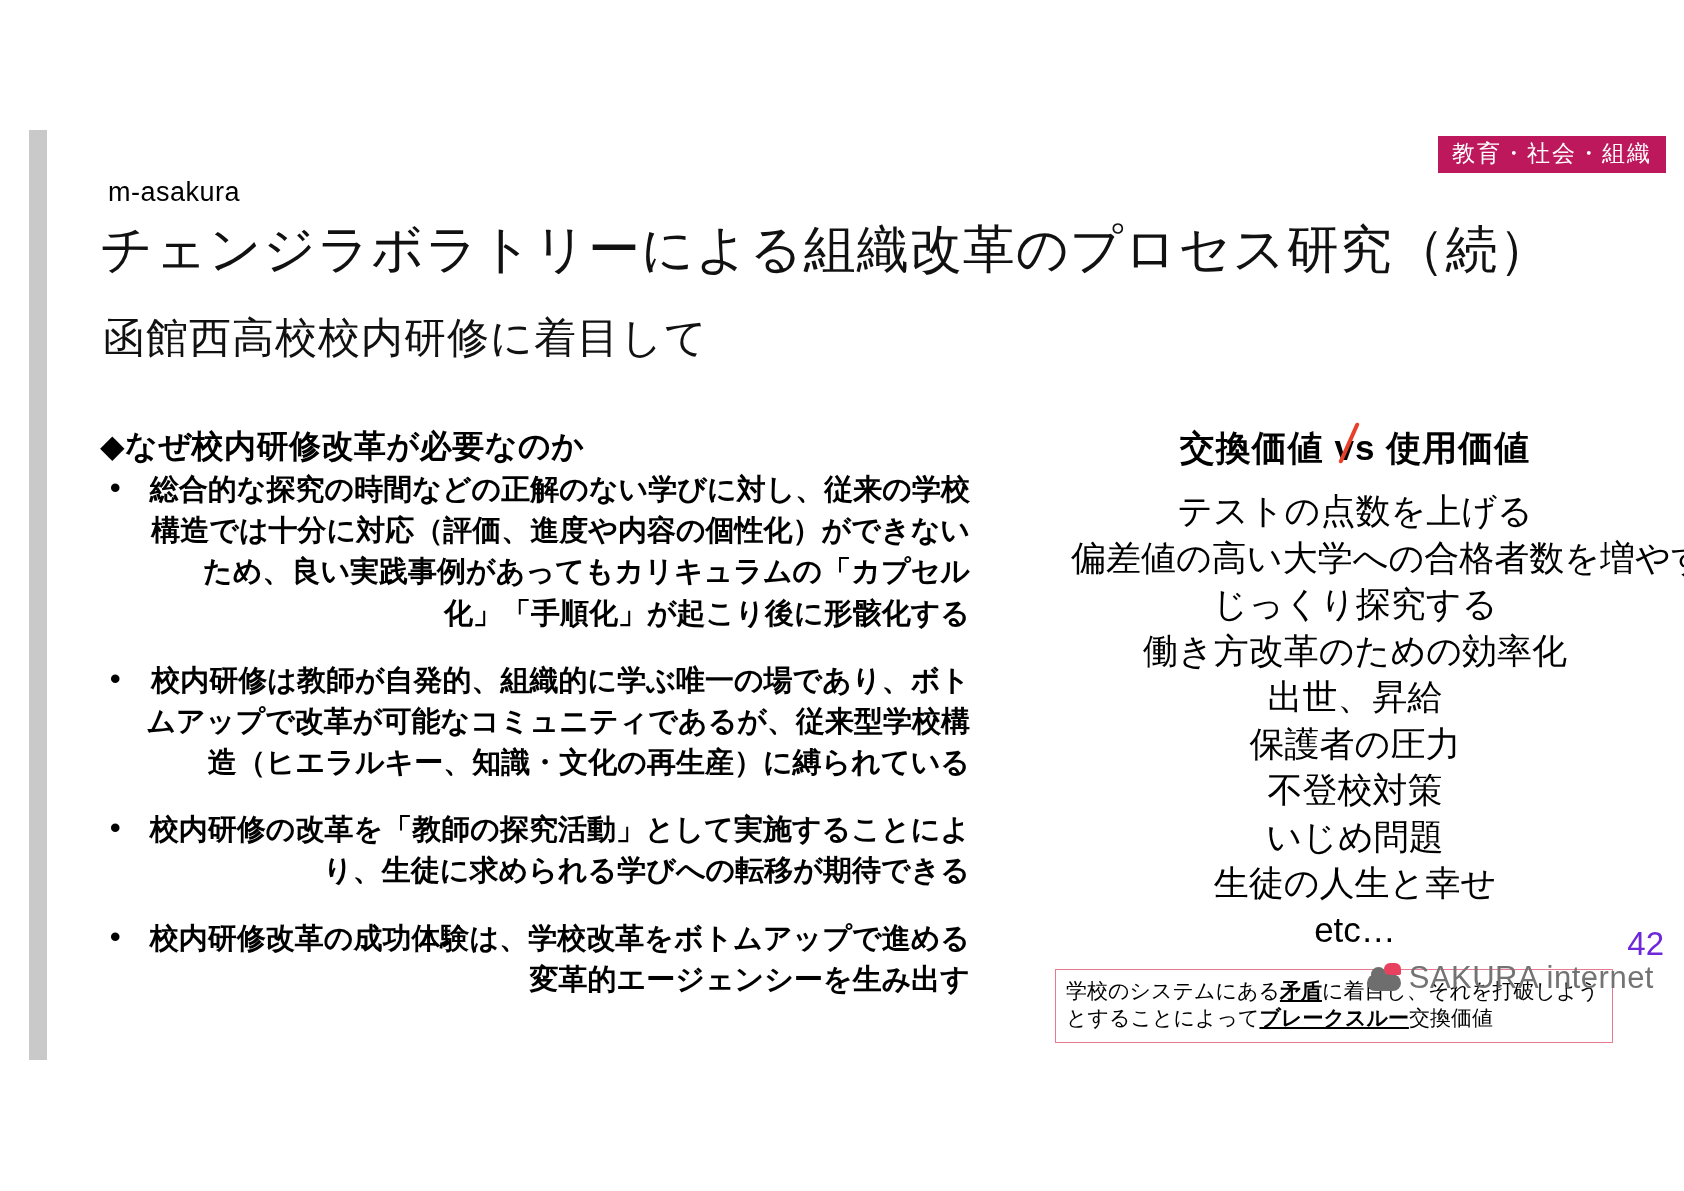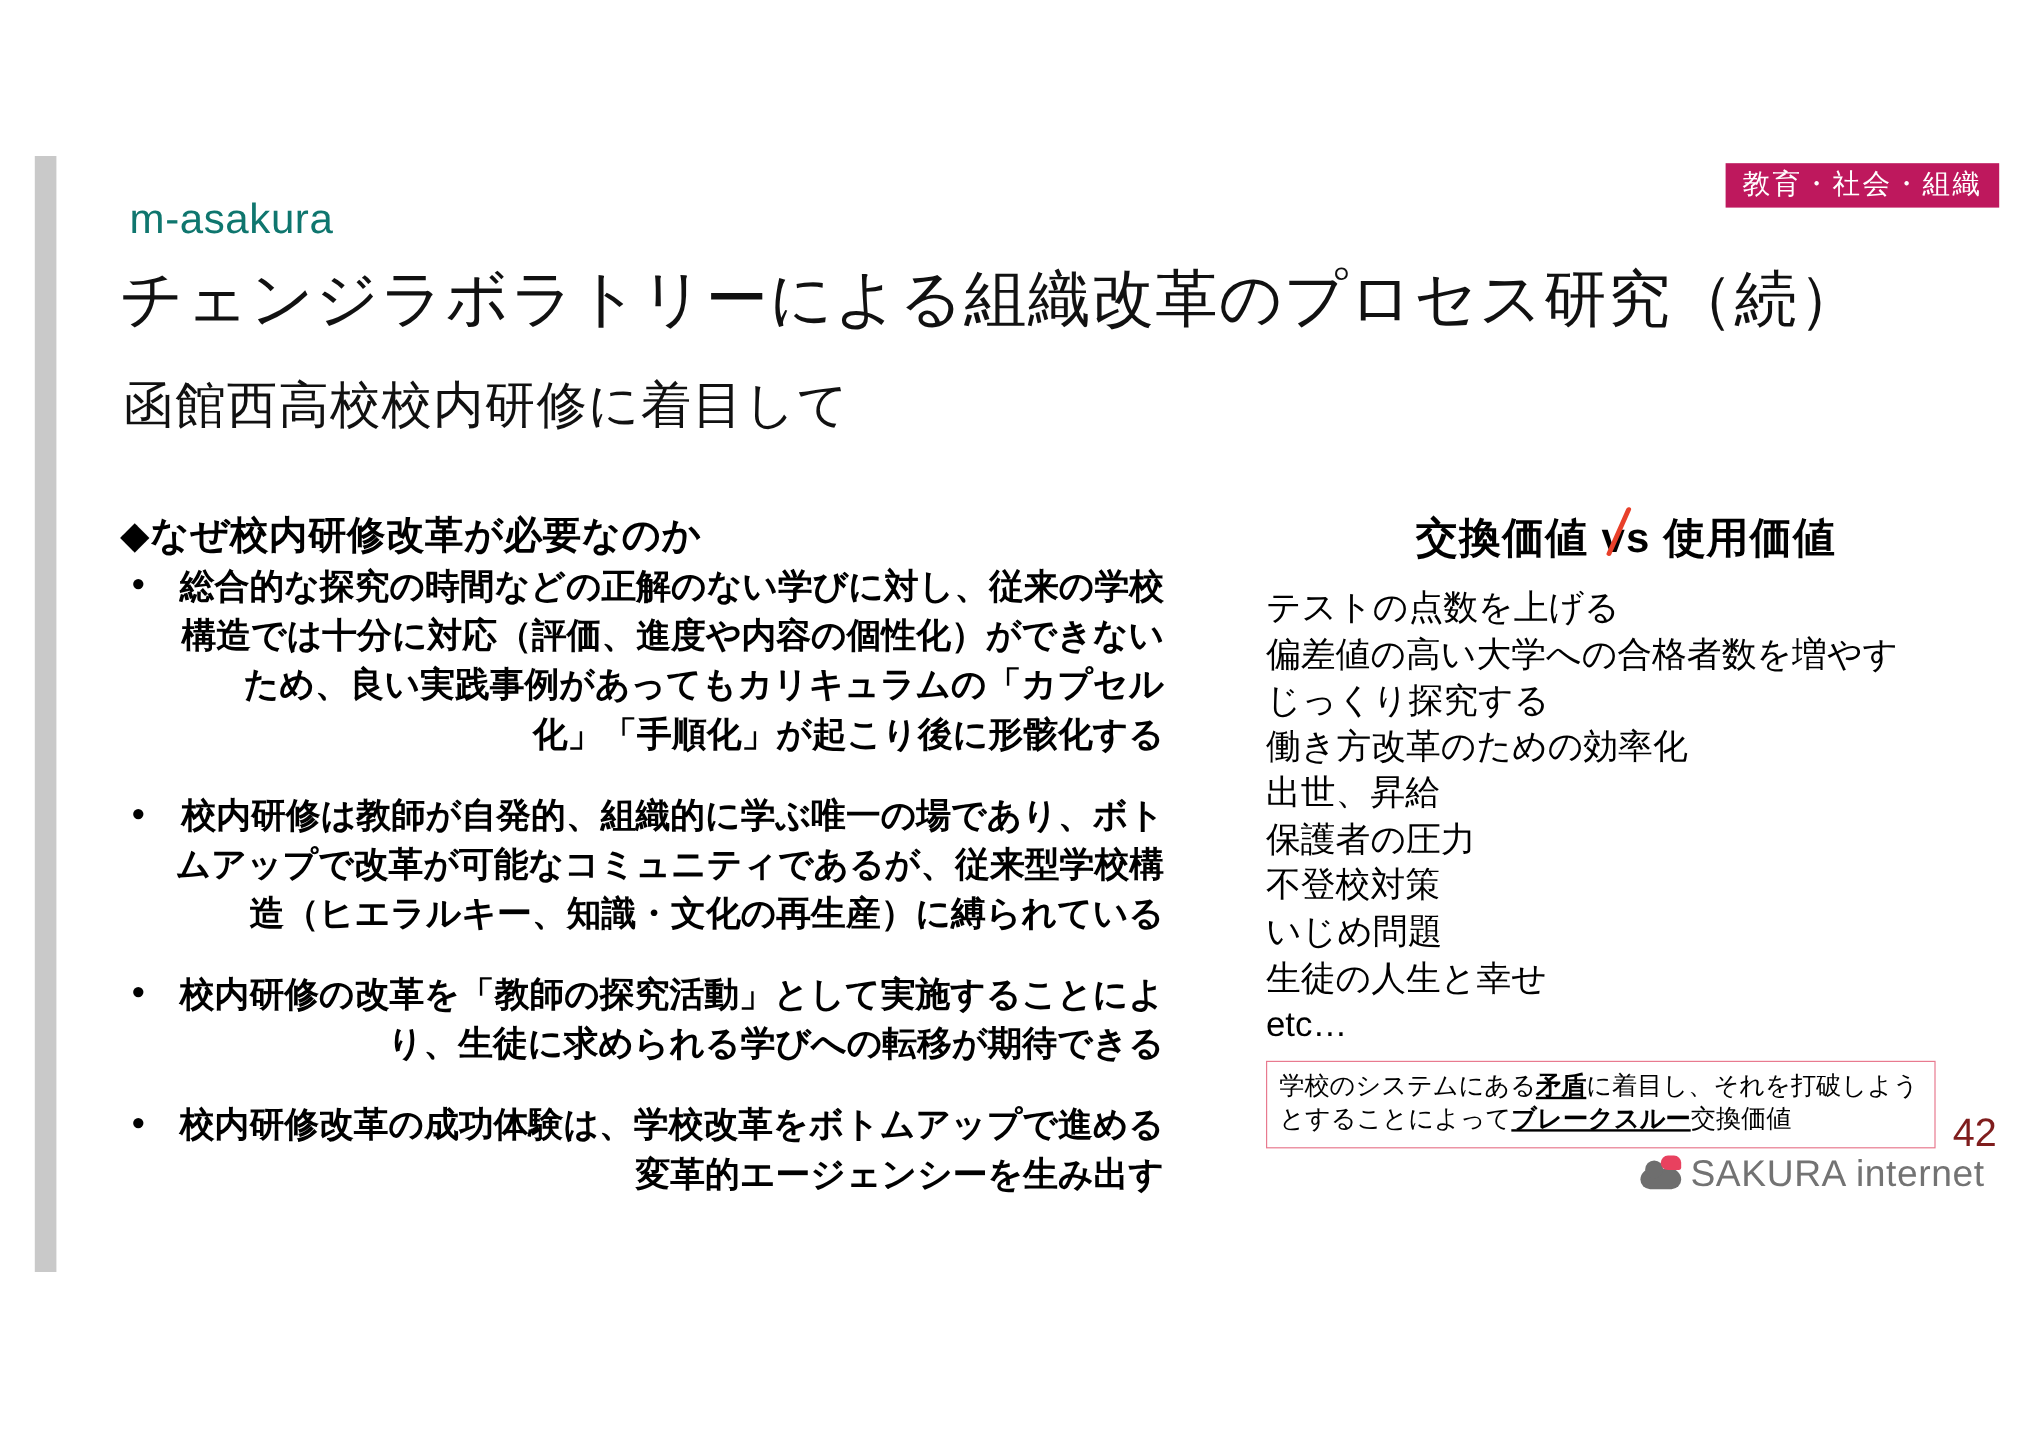--- a/index.html
+++ b/index.html
@@ -36,23 +36,23 @@
     font-size: 23px;
     letter-spacing: 2px;
     padding: 6px 14px 8px 14px;
     line-height: 1;
     white-space: nowrap;
   }
 
   .author {
     position: absolute;
     left: 108px;
-    top: 163px;
-    font-size: 35px;
-    color: #0f766e;
+    top: 177px;
+    font-size: 27px;
+    color: #000000;
     letter-spacing: 0.5px;
   }
 
   .title {
     position: absolute;
     left: 100px;
     top: 215px;
     font-size: 52px;
     letter-spacing: 1px;
     white-space: nowrap;
@@ -124,24 +124,25 @@
     margin-left: -8px;
     top: -4px;
     width: 4px;
     height: 44px;
     background: #e8402a;
     transform: rotate(18deg) skewX(-6deg);
     border-radius: 2px;
   }
   .value-list {
     list-style: none;
-    margin: 0;
+    margin: 16px;
     padding: 0;
-    font-size: 29px;
+    font-size: 35px;
     line-height: 1.33;
+    text-align: center;
   }
   .value-list li {
     white-space: nowrap;
   }
 
   .note-box {
     margin-top: 10px;
     border: 1px solid #e87a8f;
     padding: 8px 10px 10px 10px;
     font-size: 21px;
@@ -153,21 +154,21 @@
     font-weight: bold;
     text-decoration: underline;
   }
 
   
   .page-num {
     position: absolute;
     right: 20px;
     top: 925px;
     font-size: 33px;
-    color: #7f1d1d;
+    color: #6d28d9;
   }
 
   
   .logo {
     position: absolute;
     right: 30px;
     top: 960px;
     display: flex;
     align-items: center;
     gap: 8px;

